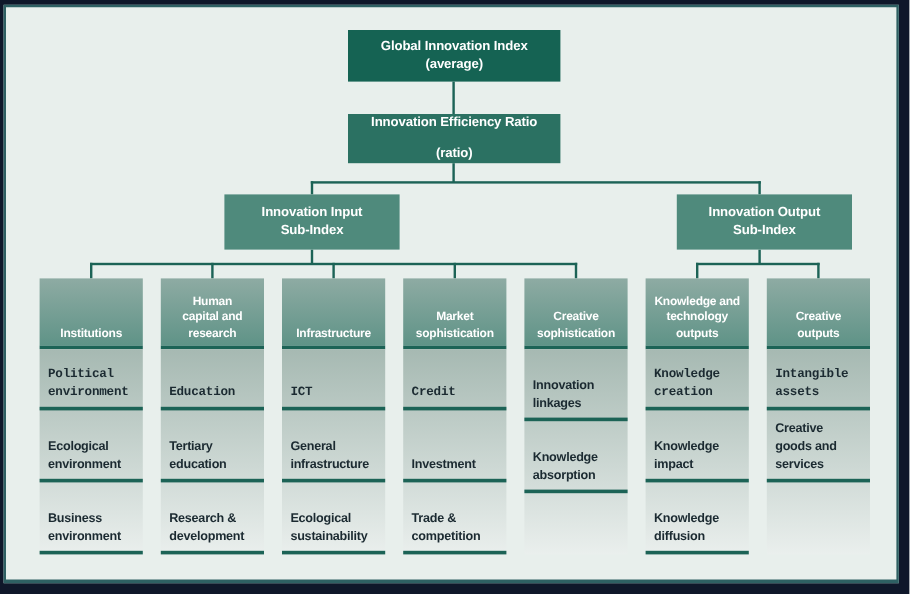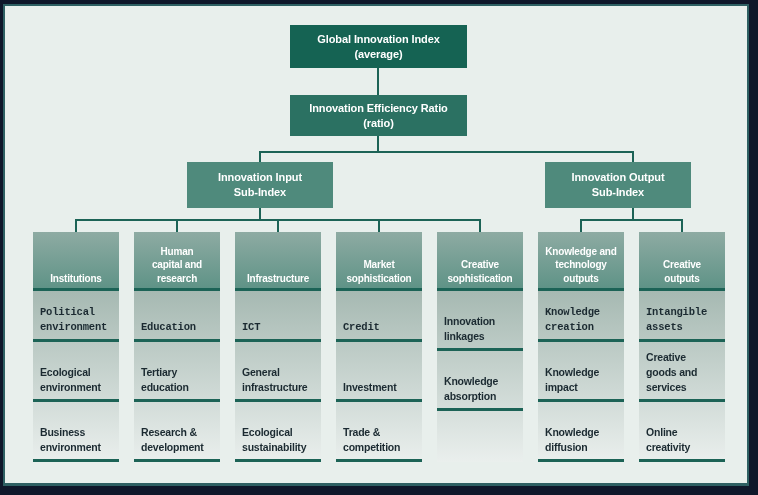--- a/index.html
+++ b/index.html
@@ -4,24 +4,24 @@
 <style>
   html,body{margin:0;padding:0;background:#ffffff;}
   #stage{position:relative;width:758px;height:495px;background:#0f172a;
          font-family:"Liberation Sans", sans-serif;overflow:hidden;}
   .panel{position:absolute;left:3px;top:4px;width:746px;height:482px;
          background:#e8efec;border:2px solid #2e6063;border-bottom-width:3px;box-sizing:border-box;}
   .node{position:absolute;box-sizing:border-box;display:flex;flex-direction:column;
         align-items:center;justify-content:center;color:#ffffff;font-weight:bold;
         font-size:11px;line-height:15px;text-align:center;letter-spacing:-0.1px;}
   .node-root{left:290px;top:25px;width:177px;height:43px;background:#156353;}
-  .node-ratio{left:290px;top:95px;width:177px;height:41px;background:#2b7162;}
+  .node-ratio{left:290px;top:95px;width:177px;height:41px;background:#2b7162;justify-content:space-between;}
   .node-sub{width:146px;height:46px;background:#4f8a7c;top:162px;}
   .node-input{left:187px;}
-  .node-output{left:545px;}
+  .node-output{left:564px;}
   .conn{position:absolute;background:#1c6356;}
   .pillars{position:absolute;left:33px;top:232px;width:692px;height:230px;
            display:flex;justify-content:space-between;}
   .pillar{width:86px;display:flex;flex-direction:column;box-sizing:border-box;}
   .pillar-header{height:56px;display:flex;flex-direction:column;justify-content:flex-end;
                  align-items:center;padding-bottom:3px;box-sizing:border-box;
                  background:linear-gradient(#8eaba3,#5f9387);
                  color:#ffffff;font-weight:bold;font-size:10px;line-height:13.5px;
                  letter-spacing:-0.2px;text-align:center;}
   .pillar-header div{white-space:nowrap;}
@@ -155,18 +155,17 @@
 
     <div class="pillar">
       <div class="pillar-header">
         <div>Creative</div>
         <div>outputs</div>
       </div>
       <div class="pillar-rule"></div>
       <div class="pillar-items">
         <div class="pillar-item row1">Intangible assets</div>
         <div class="pillar-item row2">Creative goods and services</div>
-        <div class="pillar-item row3">Online creativity</div>
       </div>
     </div>
 
   </div>
 </div>
 
 </body></html>

